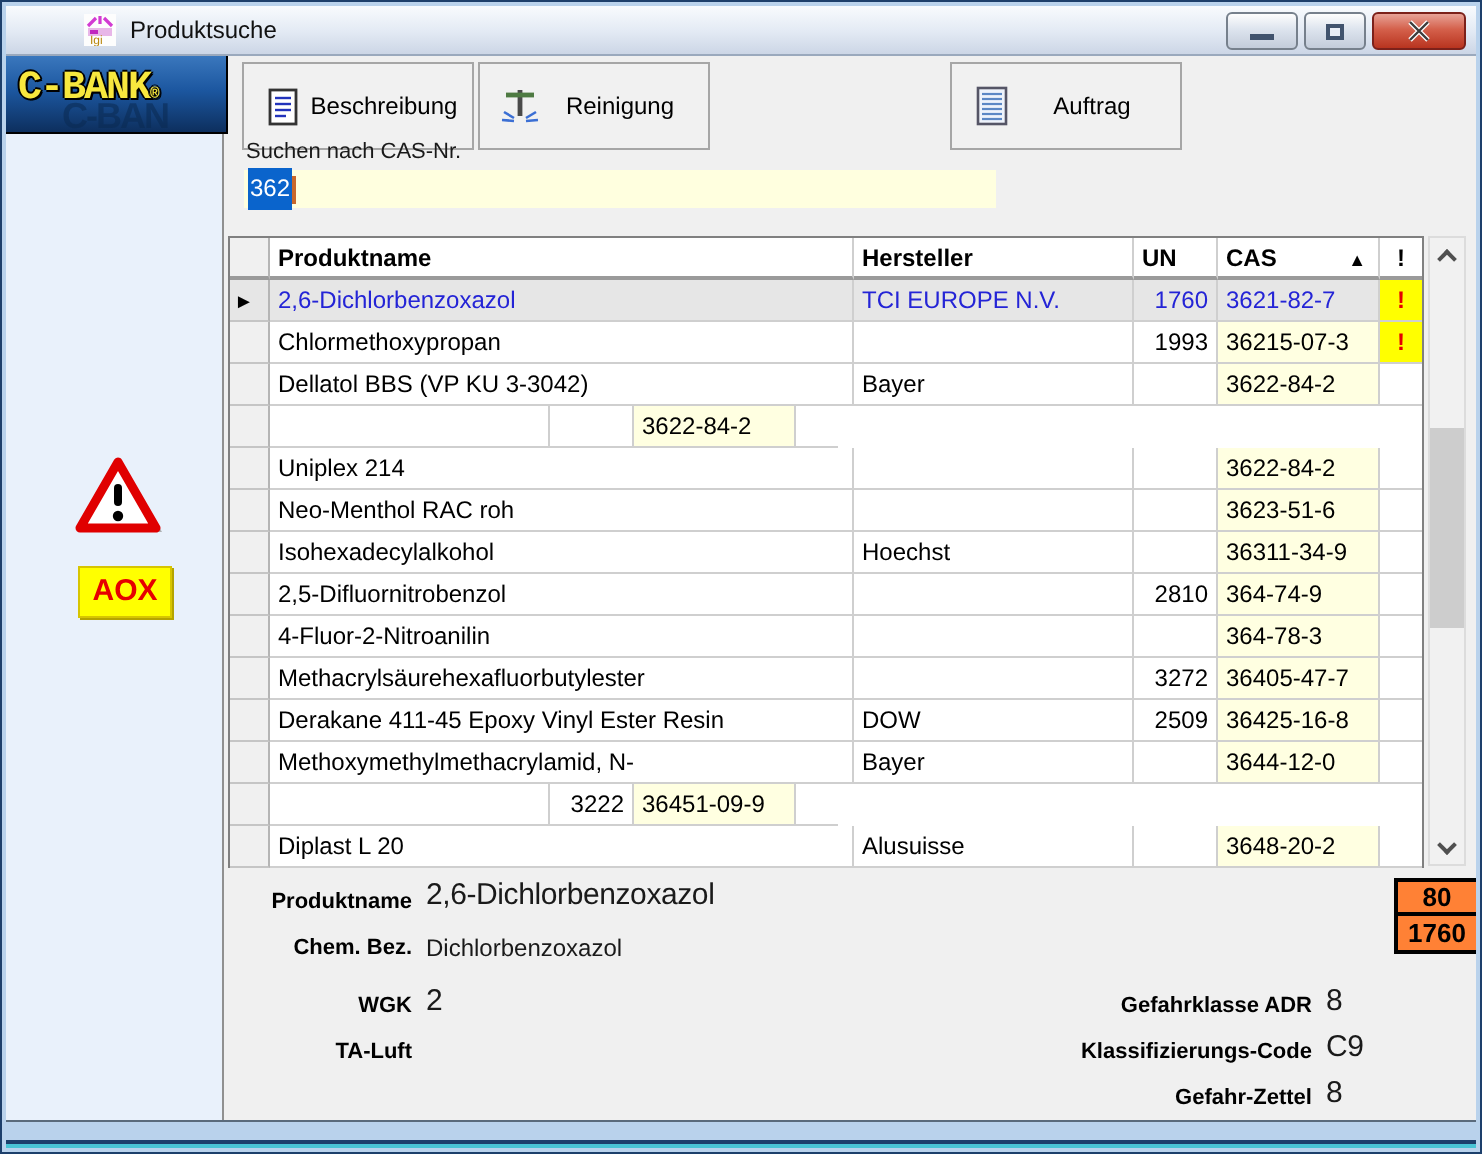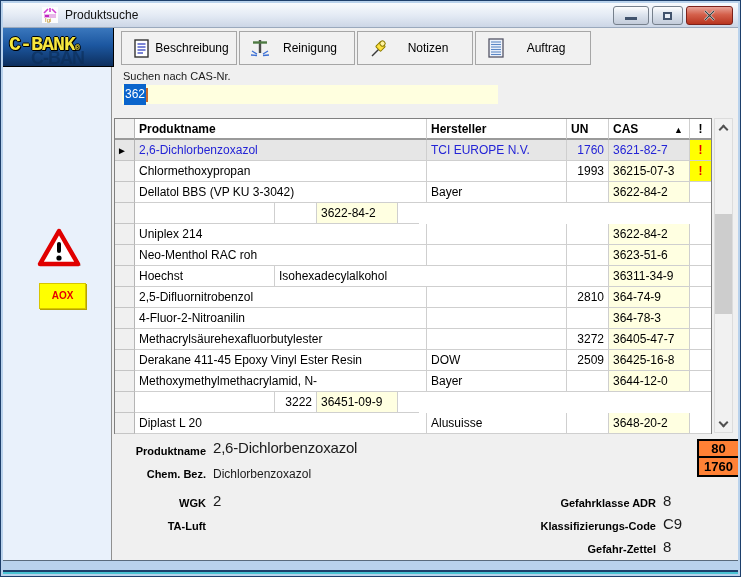--- a/index.html
+++ b/index.html
@@ -50,36 +50,36 @@
   }
   .logo-reg { font-size:8px; vertical-align:baseline; }
   .logo-watermark {
     position:absolute; left:28px; top:20px; font-size:18px; font-weight:bold; color:#0a2a52;
     opacity:.55; letter-spacing:-1px;
   }
 
   
   .toolbar { position:absolute; left:113px; top:27px; width:626px; height:39px; background:#f0f0f0; }
   .tbtn {
-    position:absolute; top:3px; width:116px; height:34px;
+    position:absolute; top:3px; width:116px; height:44px;
     background:#f1f1f1; border:1px solid #a6a6a6;
     display:flex; align-items:center; cursor:default;
   }
   .tbtn .ticon { width:24px; display:flex; justify-content:center; margin-left:8px; }
   .tbtn .tlabel { flex:1; text-align:center; font-size:12px; color:#000; margin-right:6px; }
   .tbtn.b1 { left:7px; } .tbtn.b2 { left:125px; } .tbtn.b3 { left:243px; } .tbtn.b4 { left:361px; }
 
   
   .sidebar { position:absolute; left:2px; top:66px; width:108px; height:497px; background:#e9f1fb; }
   .v-divider { position:absolute; left:110px; top:66px; width:1px; height:497px; background:#909090; }
   .warn-wrap { position:absolute; left:34px; top:161px; }
   .aox {
     position:absolute; left:36px; top:216px; width:47px; height:26px; background:#ffff00;
     border:1px solid #d7c500; box-shadow:1px 1px 0 #b5a400;
-    color:#e60000; font-weight:bold; font-size:10px; text-align:center; line-height:24px;
+    color:#e60000; font-weight:bold; font-size:15px; text-align:center; line-height:24px;
   }
 
   
   .search-label { position:absolute; left:122px; top:69px; font-size:11px; color:#1a1a1a; }
   .search-input {
     position:absolute; left:121px; top:84px; width:376px; height:19px; background:#ffffdf;
     font-size:12px; line-height:19px; padding-left:2px; display:flex; align-items:center;
   }
   .sel { background:#0a64cc; color:#fff; padding:1px 1px; }
   .caret { display:inline-block; width:2px; height:14px; background:#c8682c; }
@@ -185,30 +185,20 @@
     <div class="tbtn b2">
       <span class="ticon">
         <svg width="22" height="20" viewBox="0 0 22 20">
           <line x1="11" y1="2" x2="11" y2="15" stroke="#4a4a4a" stroke-width="2.4"></line>
           <line x1="4" y1="4.5" x2="18" y2="4.5" stroke="#4e7a42" stroke-width="2.4"></line>
           <path d="M3 13 L8 16 M2 17 L8 17.5 M19 13 L14 16 M20 17 L14 17.5" stroke="#3b6fd4" stroke-width="1.3" fill="none"></path>
         </svg>
       </span>
       <span class="tlabel">Reinigung</span>
     </div>
-    <div class="tbtn b3">
-      <span class="ticon">
-        <svg width="18" height="19" viewBox="0 0 18 19">
-          <line x1="3" y1="17" x2="10" y2="10" stroke="#3a3a3a" stroke-width="1.4"></line>
-          <rect x="8" y="4" width="7" height="7" rx="1" transform="rotate(45 11.5 7.5)" fill="#ffe23e" stroke="#8a7a00" stroke-width="1"></rect>
-          <rect x="11" y="2" width="5" height="5" rx="2" transform="rotate(45 13.5 4.5)" fill="#fff3a0" stroke="#8a7a00" stroke-width="1"></rect>
-        </svg>
-      </span>
-      <span class="tlabel">Notizen</span>
-    </div>
     <div class="tbtn b4">
       <span class="ticon">
         <svg width="18" height="20" viewBox="0 0 18 20">
           <rect x="2" y="1" width="14" height="18" fill="#eef3fb" stroke="#556" stroke-width="1.3"></rect>
           <g stroke="#5b87c5" stroke-width="1.1">
             <line x1="4" y1="4" x2="14" y2="4"></line>
               <line x1="4" y1="6.5" x2="14" y2="6.5"></line>
             <line x1="4" y1="9" x2="14" y2="9"></line>
               <line x1="4" y1="11.5" x2="14" y2="11.5"></line>
             <line x1="4" y1="14" x2="14" y2="14"></line>
@@ -294,22 +284,22 @@
         <div class="trow">
           <div class="cell rowhdr"></div>
           <div class="cell col-name">Neo-Menthol RAC roh</div>
           <div class="cell col-her"></div>
           <div class="cell col-un"></div>
           <div class="cell col-cas">3623-51-6</div>
           <div class="cell col-alert"></div>
         </div>
         <div class="trow">
           <div class="cell rowhdr"></div>
+          <div class="cell col-name">Isohexadecylalkohol</div>
           <div class="cell col-her">Hoechst</div>
-          <div class="cell col-name">Isohexadecylalkohol</div>
           <div class="cell col-un"></div>
           <div class="cell col-cas">36311-34-9</div>
           <div class="cell col-alert"></div>
         </div>
         <div class="trow">
           <div class="cell rowhdr"></div>
           <div class="cell col-name">2,5-Difluornitrobenzol</div>
           <div class="cell col-her"></div>
           <div class="cell col-un">2810</div>
           <div class="cell col-cas">364-74-9</div>

